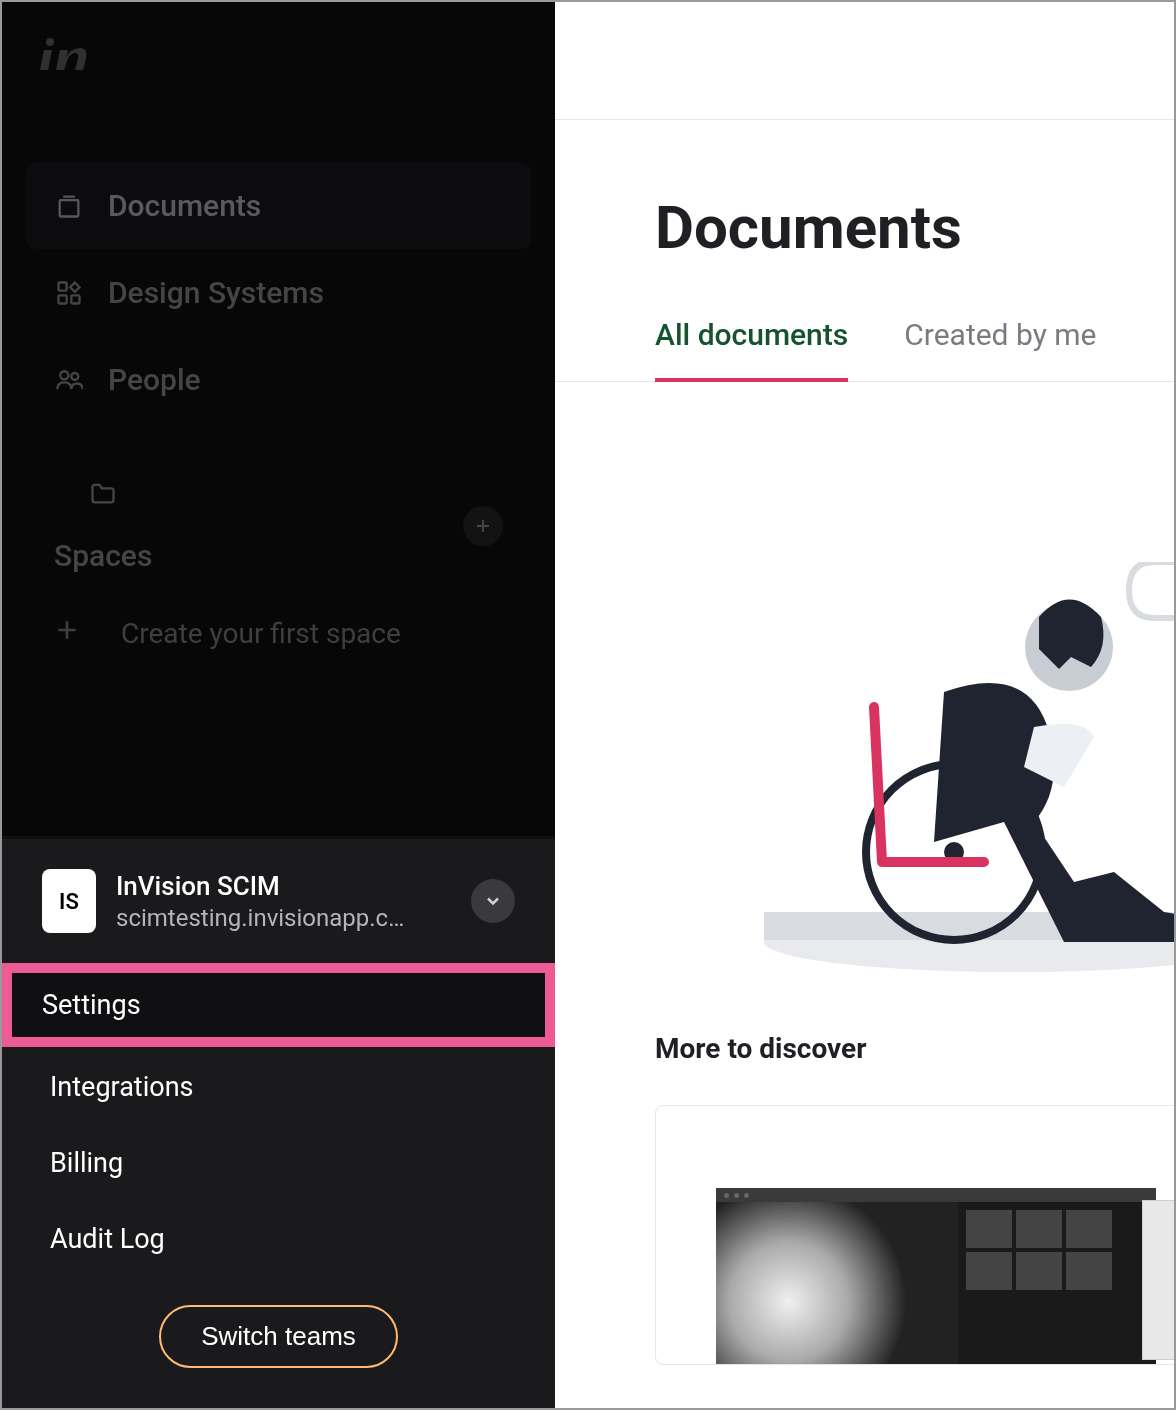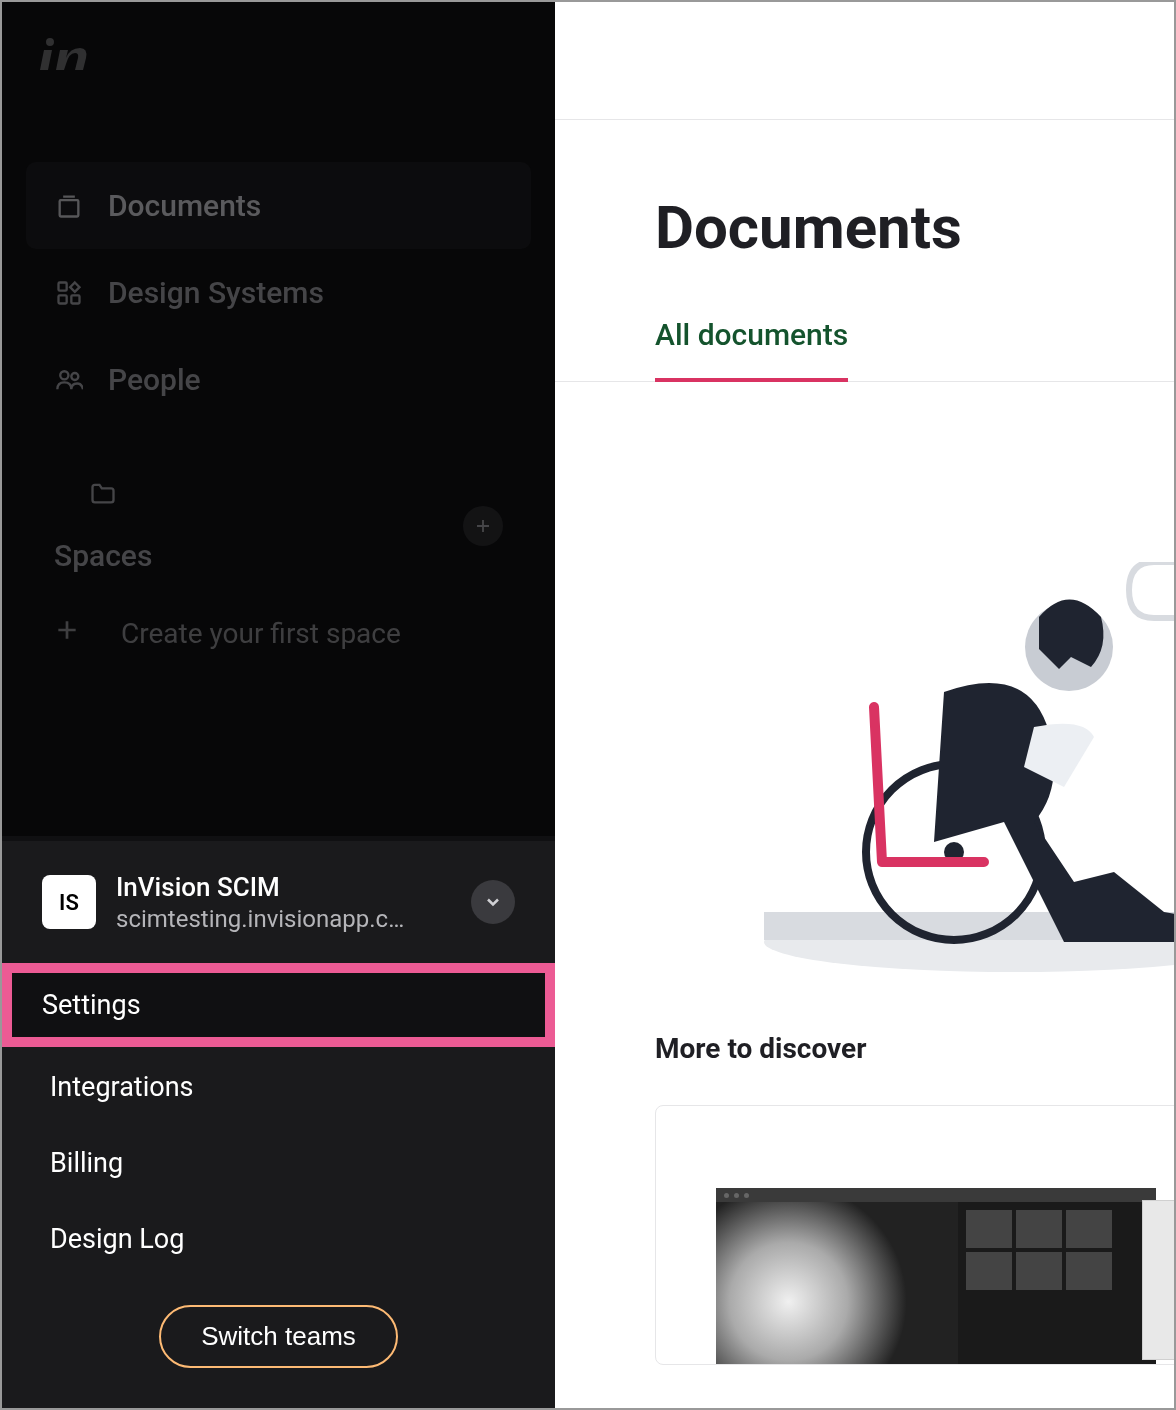--- a/index.html
+++ b/index.html
@@ -82,21 +82,21 @@
       margin-top: auto;
       background: #1a1a1c;
     }
     .team-header {
       display: flex;
       align-items: center;
       gap: 20px;
       padding: 30px 40px 28px 40px;
     }
     .team-avatar {
-      width: 54px; height: 54px;
+      width: 54px; height: 64px;
       background: #fff;
       color: #000;
       border-radius: 8px;
       display: flex; align-items: center; justify-content: center;
       font-weight: 600;
       font-size: 22px;
       flex-shrink: 0;
     }
     .team-info { flex: 1; min-width: 0; }
     .team-name { color: #fff; font-size: 26px; font-weight: 500; line-height: 1.3; }
@@ -295,31 +295,32 @@
     <div class="team-menu-item highlighted">
       <span>Settings</span>
     </div>
     <div class="team-menu-item">
       <span>Integrations</span>
     </div>
     <div class="team-menu-item">
       <span>Billing</span>
     </div>
     <div class="team-menu-item">
-      <span>Design Log</span>
+      <span>Audit Log</span>
     </div>
     <button class="switch-teams">Switch teams</button>
   </div>
 </aside>
 
 <main class="main">
   <div class="top-divider"></div>
   <h1 class="page-title">Documents</h1>
   <div class="tabs">
     <div class="tab active">All documents</div>
+    <div class="tab">Created by me</div>
   </div>
 
   <div class="illustration">
     <svg viewBox="0 0 480 430">
       <ellipse cx="260" cy="380" rx="250" ry="30" fill="#e8eaed"></ellipse>
       <rect x="10" y="350" width="470" height="28" fill="#d8dbe0"></rect>
 
       <circle cx="200" cy="290" r="88" fill="none" stroke="#1f2430" stroke-width="8"></circle>
       <circle cx="200" cy="290" r="10" fill="#1f2430"></circle>
 

